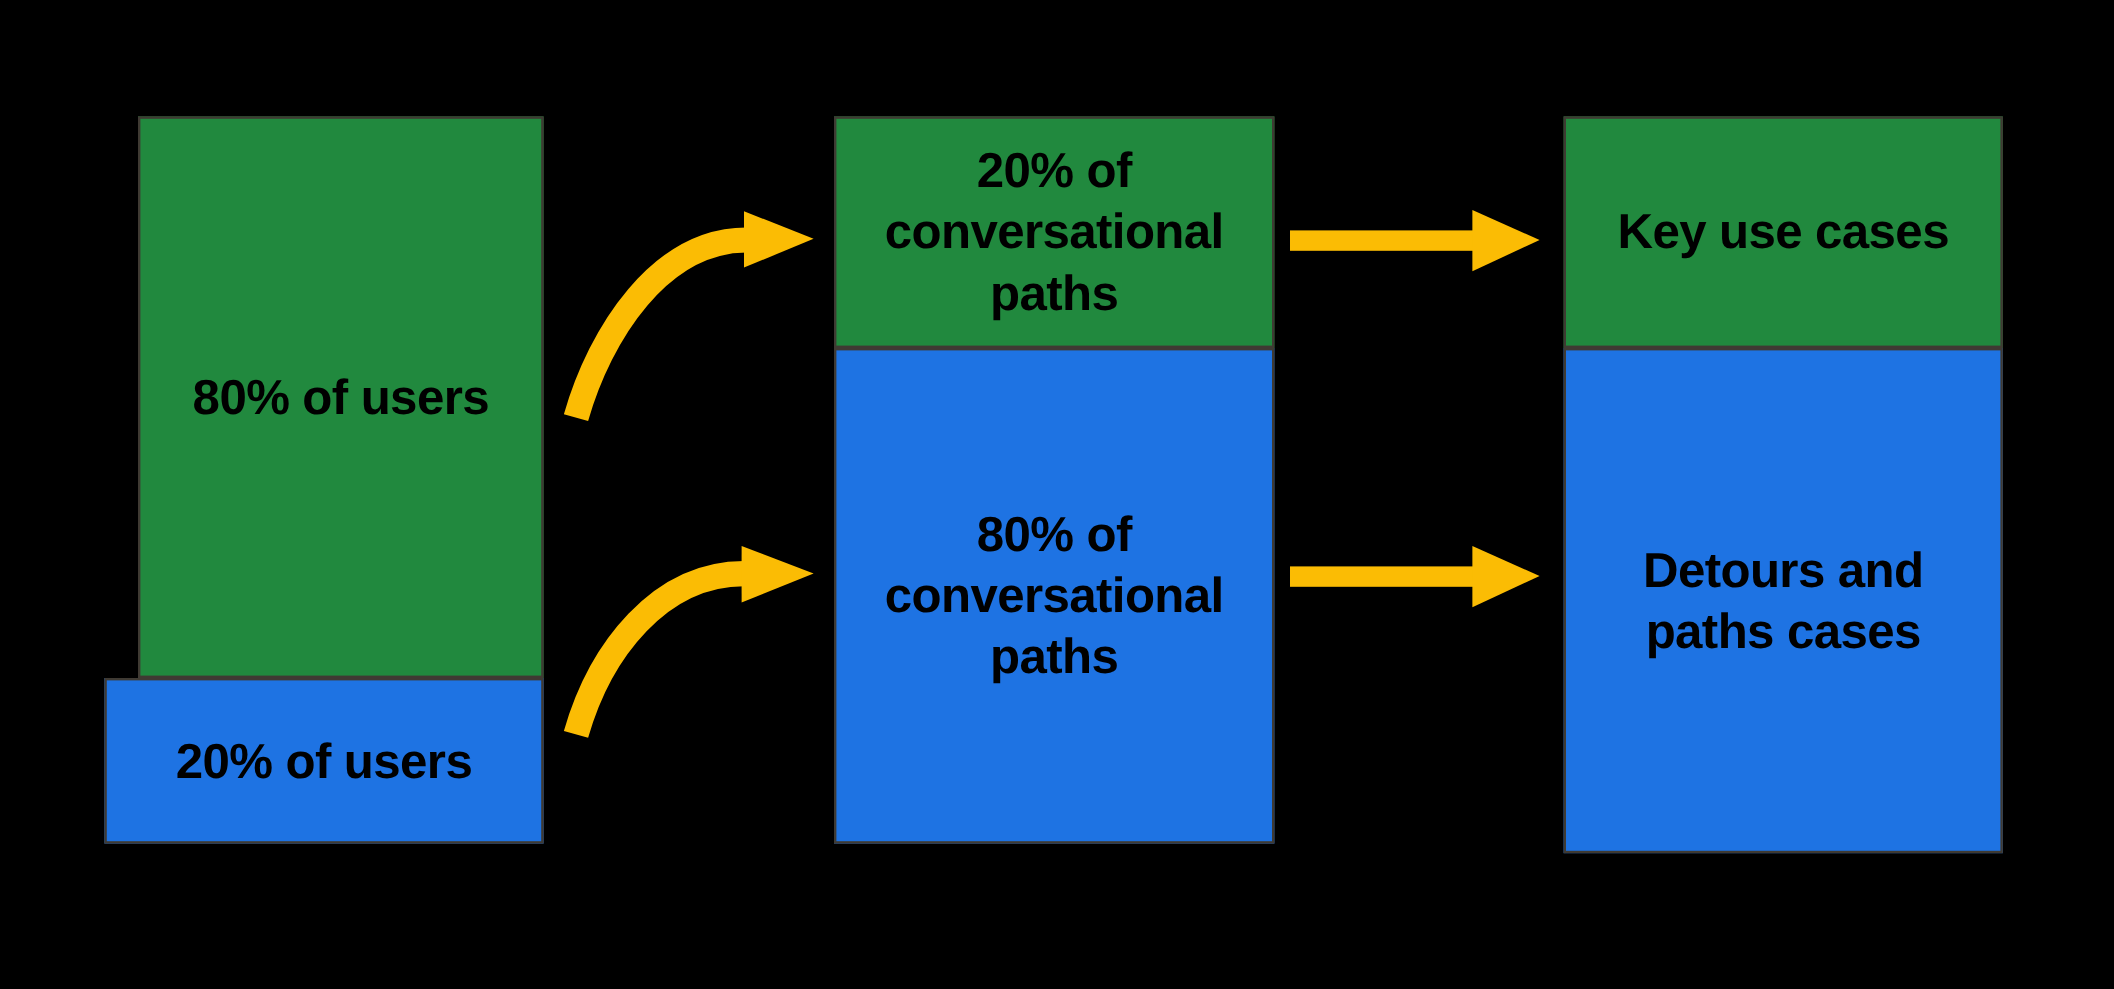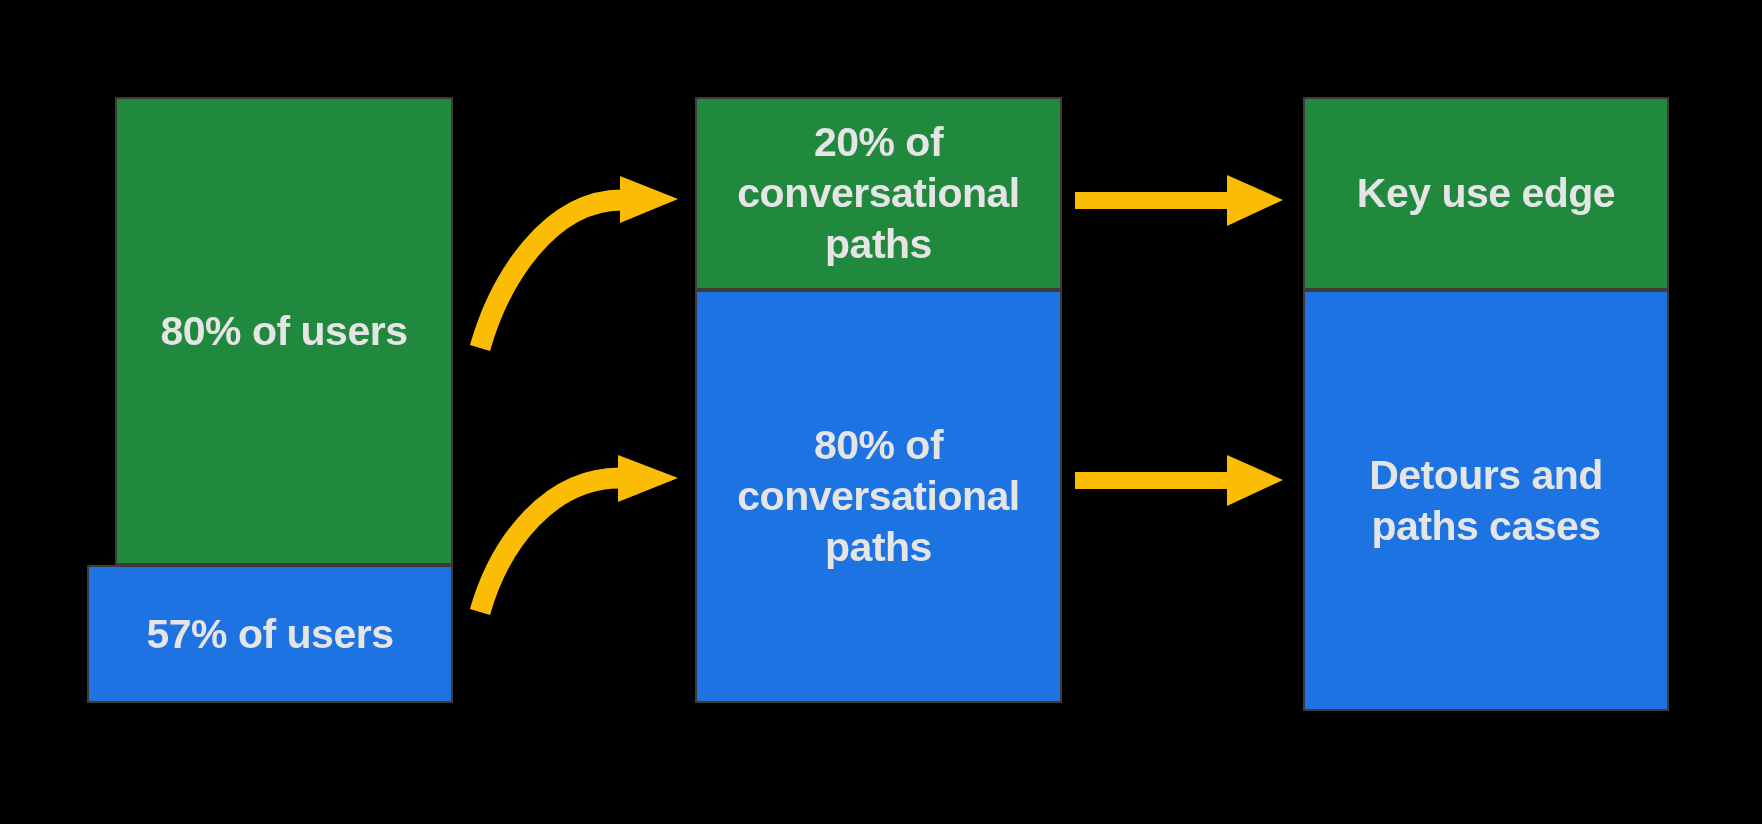--- a/index.html
+++ b/index.html
@@ -20,21 +20,21 @@
     display: flex;
     flex-direction: column;
   }
   .segment {
     box-sizing: border-box;
     border: 2px solid #3f3a33;
     display: flex;
     flex-direction: column;
     align-items: center;
     justify-content: center;
-    color: #e5e5e5;
+    color: #000000;
     font-size: 41px;
     line-height: 51px;
     font-weight: 600;
     letter-spacing: -0.5px;
     text-align: center;
   }
   .segment.green { background: #21893e; }
   .segment.blue  { background: #1e73e3; }
 
   #col-users { left: 87px;  top: 97px; width: 366px; height: 606px; }
@@ -62,40 +62,40 @@
 </head>
 <body>
 
 <div id="canvas">
 
   <div class="column" id="col-users">
     <div class="segment green seg-top">
       <span class="line">80% of users</span>
     </div>
     <div class="segment blue seg-bottom">
-      <span class="line">57% of users</span>
+      <span class="line">20% of users</span>
     </div>
   </div>
 
   <div class="column" id="col-paths">
     <div class="segment green seg-top">
       <span class="line">20% of</span>
       <span class="line">conversational</span>
       <span class="line">paths</span>
     </div>
     <div class="segment blue seg-bottom">
       <span class="line">80% of</span>
       <span class="line">conversational</span>
       <span class="line">paths</span>
     </div>
   </div>
 
   <div class="column" id="col-cases">
     <div class="segment green seg-top">
-      <span class="line">Key use edge</span>
+      <span class="line">Key use cases</span>
     </div>
     <div class="segment blue seg-bottom">
       <span class="line">Detours and</span>
       <span class="line">paths cases</span>
     </div>
   </div>
 
   <svg class="arrows" viewBox="0 0 1762 824">
 
     <g fill="#fbbc04">

